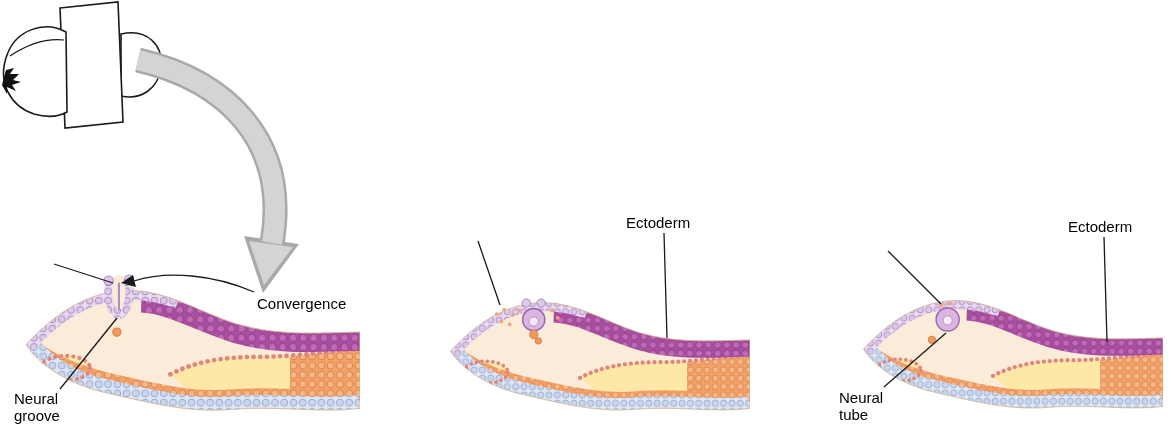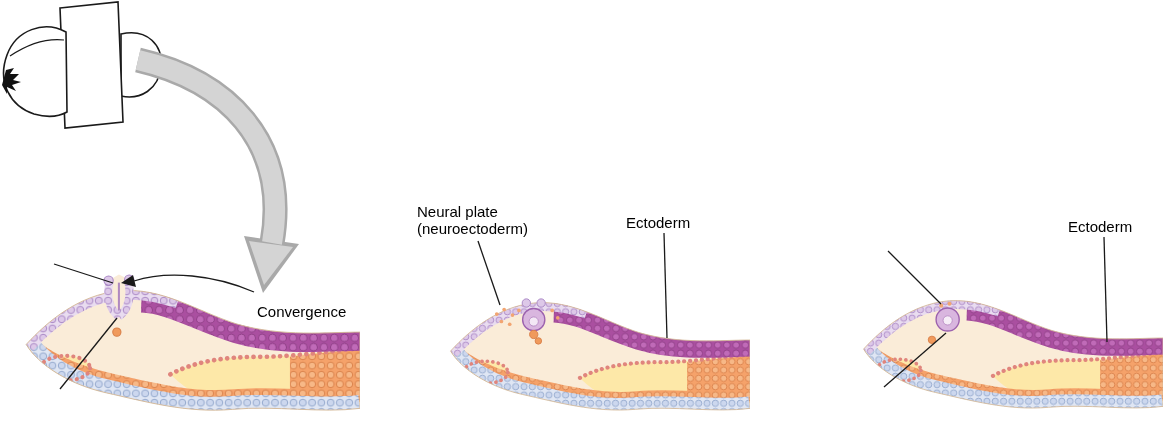--- a/index.html
+++ b/index.html
@@ -102,24 +102,25 @@
     <use href="#tissue-base"></use>
     <g>
       <circle cx="97" cy="42" r="12.5" fill="#d9b6df" stroke="#9c62ae" stroke-width="1.5"></circle>
       <circle cx="97" cy="43" r="5" fill="#f6edf7" stroke="#b88cc4"></circle>
       <circle cx="90" cy="27" r="2.2" fill="#f2a571"></circle>
       <circle cx="99" cy="25" r="2.2" fill="#f2a571"></circle>
       <circle cx="80" cy="64" r="4" fill="#f09a5c" stroke="#d87f48"></circle>
     </g>
   </svg>
 
-  <div class="lbl" style="left:257px;top:303px">Convergence</div>
-  <div class="lbl" style="left:417px;top:203px;width:150px">Neural plate (neuroectoderm)</div>
+  <div class="lbl" style="left:257px;top:295px">Convergence</div>
+  <div class="lbl" style="left:14px;top:390px;width:70px">Neural groove</div>
   <div class="lbl" style="left:626px;top:214px">Ectoderm</div>
   <div class="lbl" style="left:1068px;top:218px">Ectoderm</div>
+  <div class="lbl" style="left:839px;top:389px;width:70px">Neural tube</div>
 
   <svg class="overlay" width="1171" height="441" viewBox="0 0 1171 441">
     <g>
       <path d="M138,60 C225,80 290,140 272,243" fill="none" stroke="#a9a9a9" stroke-width="25"></path>
       <polygon points="244,236 299,244 263,293" fill="#a9a9a9"></polygon>
       <path d="M138,60 C225,80 290,140 272,243" fill="none" stroke="#d4d4d4" stroke-width="20"></path>
       <polygon points="249,241 293,247 264,285" fill="#d4d4d4"></polygon>
     </g>
     <line class="leader" x1="54" y1="264" x2="113" y2="283"></line>
     <line class="leader" x1="60" y1="389" x2="117" y2="318"></line>

